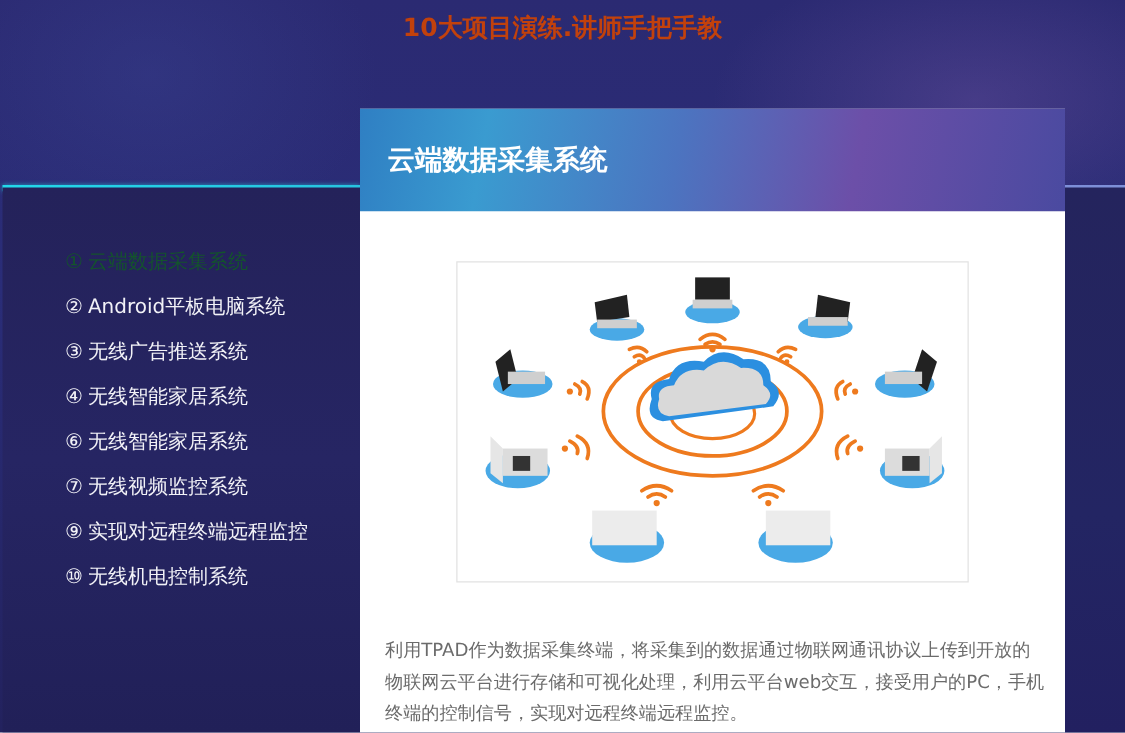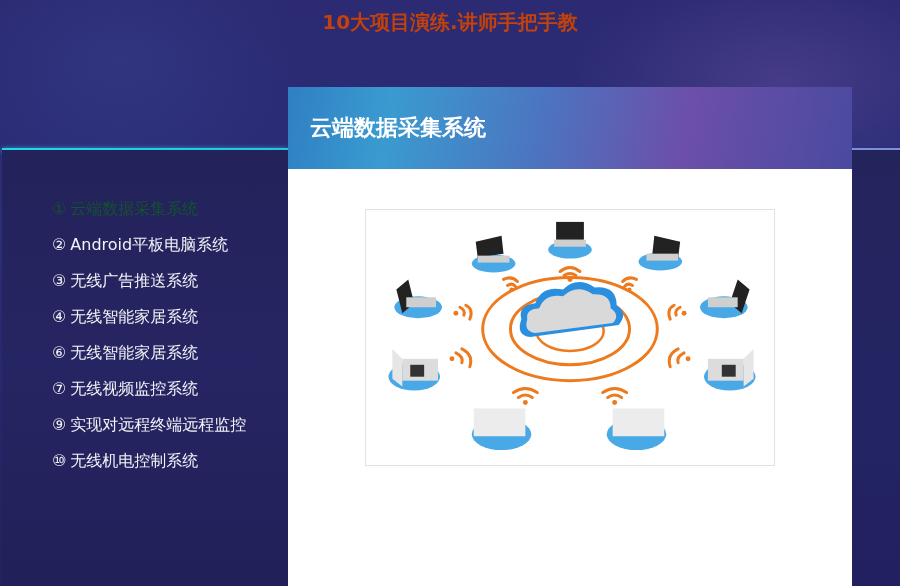--- a/index.html
+++ b/index.html
@@ -198,13 +198,14 @@
         <circle cx="90" cy="104" r="2.5"></circle>
           <circle cx="320" cy="104" r="2.5"></circle>
         <circle cx="86" cy="150" r="2.5"></circle>
           <circle cx="324" cy="150" r="2.5"></circle>
         <circle cx="160" cy="194" r="2.5"></circle>
           <circle cx="250" cy="194" r="2.5"></circle>
       </g>
     </svg>
   </div>
 
+  <p class="desc">利用TPAD作为数据采集终端，将采集到的数据通过物联网通讯协议上传到开放的物联网云平台进行存储和可视化处理，利用云平台web交互，接受用户的PC，手机终端的控制信号，实现对远程终端远程监控。</p>
 </section>
 
 </body></html>

